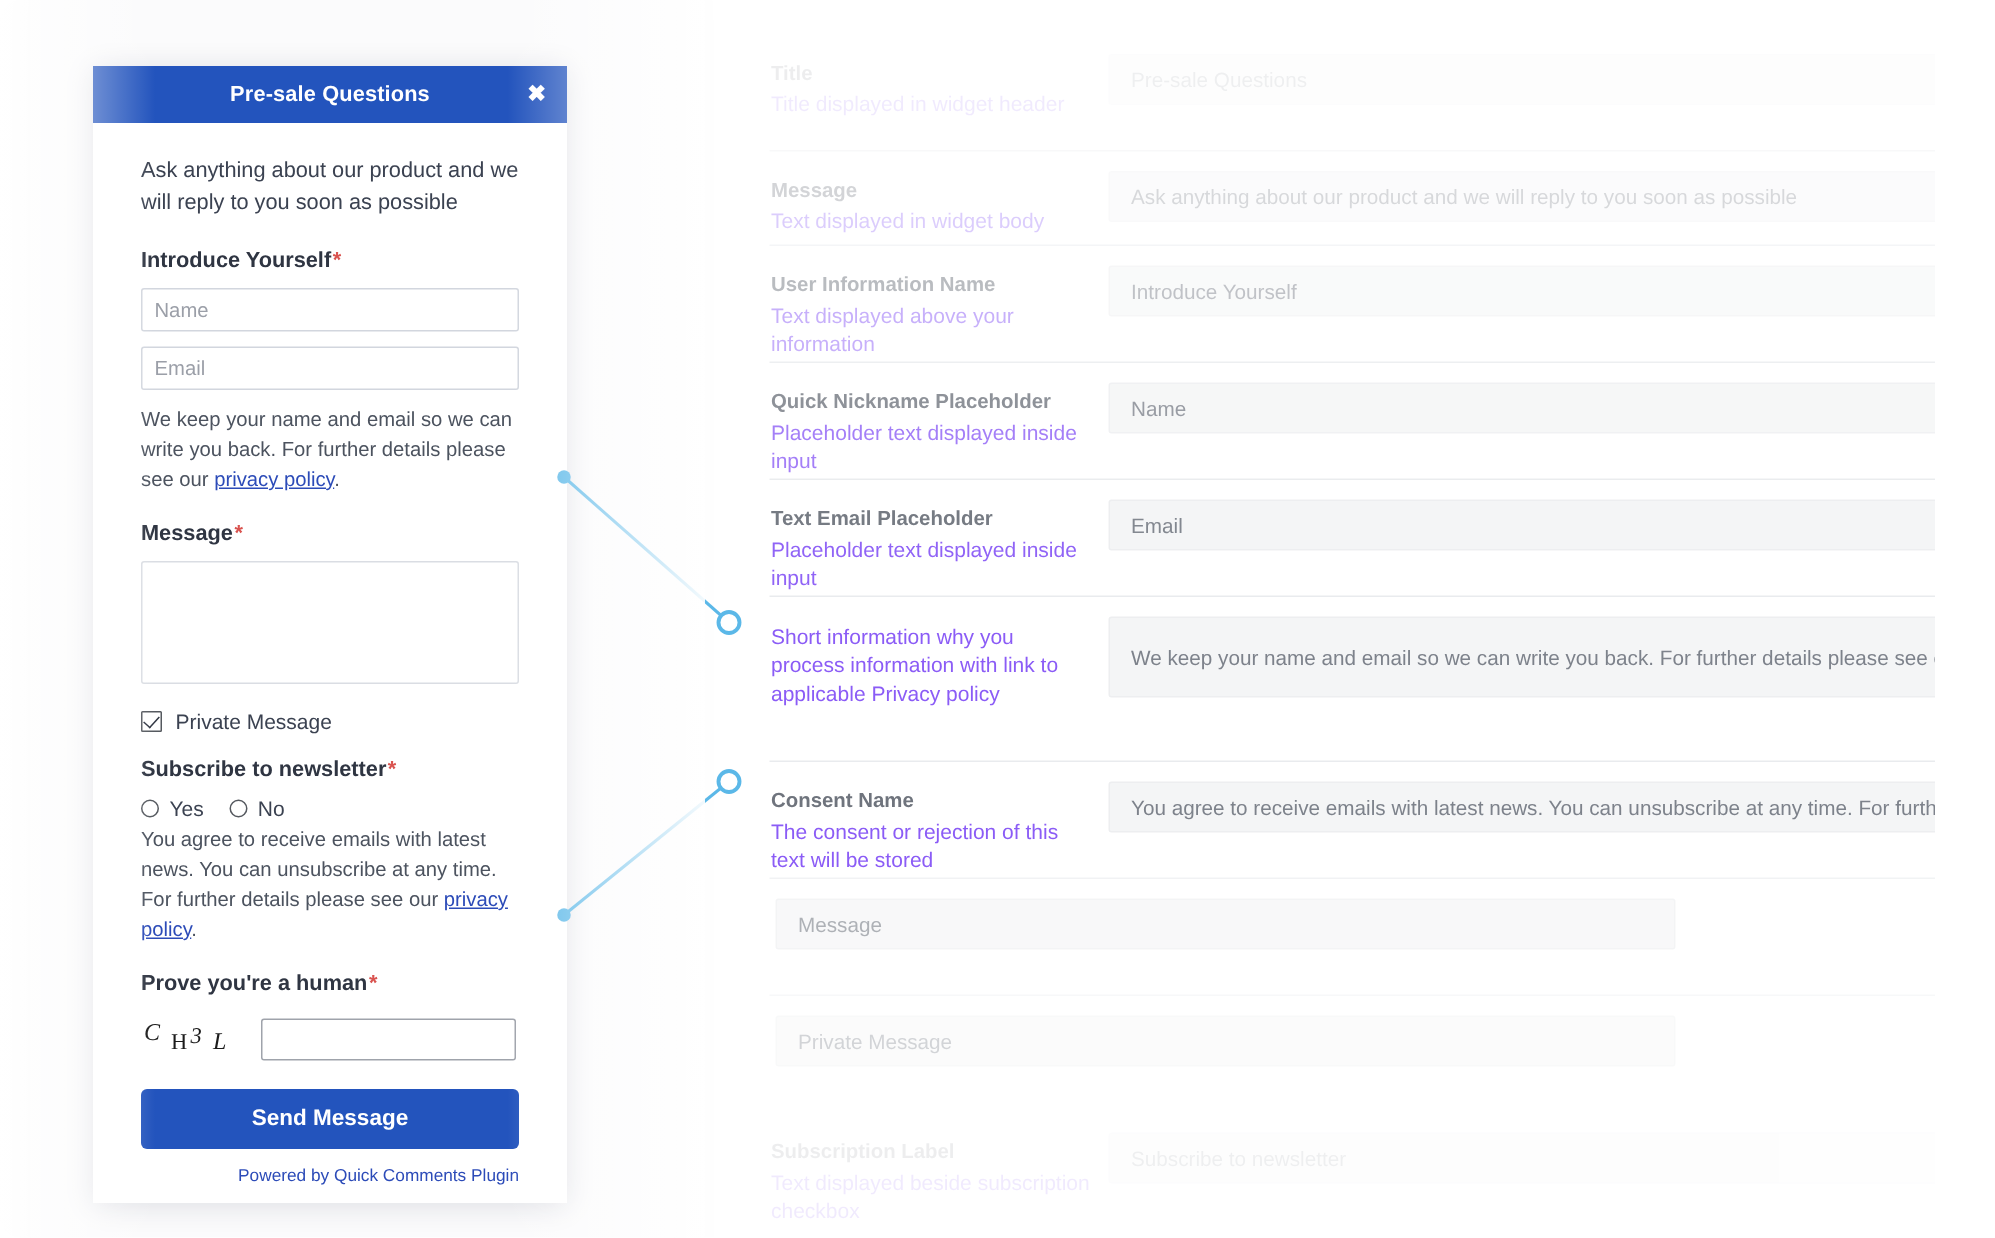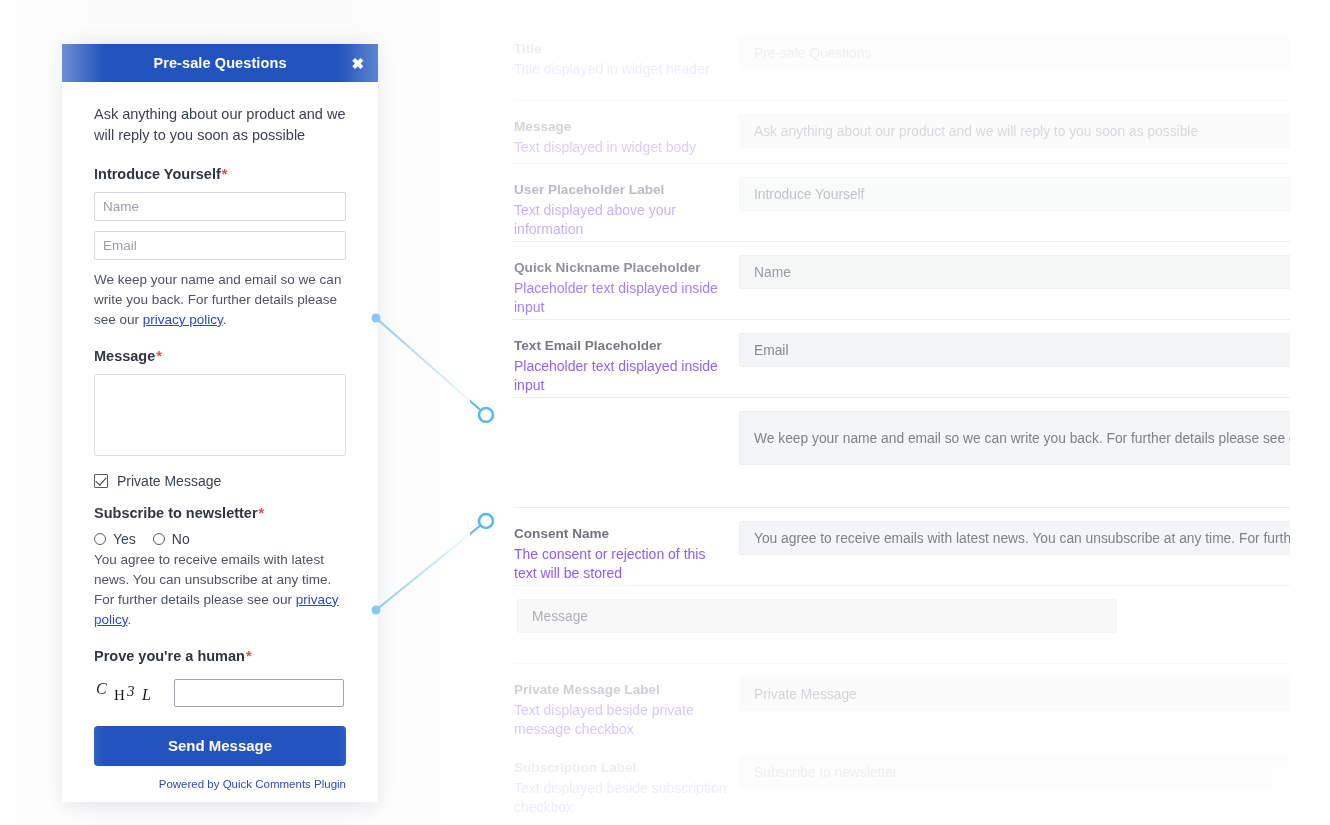--- a/index.html
+++ b/index.html
@@ -267,21 +267,21 @@
         <div class="divider"></div>
         <div class="row-left">
           <div class="row-title">Message</div>
           <div class="row-desc">Text displayed in widget body</div>
         </div>
         <div class="row-field">Ask anything about our product and we will reply to you soon as possible</div>
       </div>
       <div class="setting-row" style="top: 163px; opacity: 0.48;">
         <div class="divider"></div>
         <div class="row-left">
-          <div class="row-title">User Placeholder Label</div>
+          <div class="row-title">User Information Name</div>
           <div class="row-desc">Text displayed above your information</div>
         </div>
         <div class="row-field">Introduce Yourself</div>
       </div>
       <div class="setting-row" style="top: 241px; opacity: 0.78;">
         <div class="divider"></div>
         <div class="row-left">
           <div class="row-title">Quick Nickname Placeholder</div>
           <div class="row-desc">Placeholder text displayed inside input</div>
         </div>
@@ -291,41 +291,38 @@
         <div class="divider"></div>
         <div class="row-left">
           <div class="row-title">Text Email Placeholder</div>
           <div class="row-desc">Placeholder text displayed inside input</div>
         </div>
         <div class="row-field">Email</div>
       </div>
       <div class="setting-row" style="top: 397px; opacity: 1;">
         <div class="divider"></div>
         <div class="row-left">
+          <div class="row-desc">Short information why you process information with link to applicable Privacy policy</div>
         </div>
         <div class="row-field tall">We keep your name and email so we can write you back. For further details please see our &lt;a&gt;privacy policy&lt;/a&gt;.</div>
       </div>
       <div class="setting-row" style="top: 507px; opacity: 1;">
         <div class="divider"></div>
         <div class="row-left">
           <div class="row-title">Consent Name</div>
           <div class="row-desc">The consent or rejection of this text will be stored</div>
         </div>
         <div class="row-field">You agree to receive emails with latest news. You can unsubscribe at any time. For further details please see our &lt;a&gt;privacy policy&lt;/a&gt;.</div>
       </div>
       <div class="setting-row" style="top: 585px; opacity: 0.62;">
         <div class="divider"></div>
         <div class="row-field">Message</div>
       </div>
       <div class="setting-row" style="top: 663px; opacity: 0.34;">
         <div class="divider"></div>
-        <div class="row-left">
-          <div class="row-title">Private Message Label</div>
-          <div class="row-desc">Text displayed beside private message checkbox</div>
-        </div>
         <div class="row-field">Private Message</div>
       </div>
       <div class="setting-row" style="top: 741px; opacity: 0.12;">
         <div class="row-left">
           <div class="row-title">Subscription Label</div>
           <div class="row-desc">Text displayed beside subscription checkbox</div>
         </div>
         <div class="row-field">Subscribe to newsletter</div>
       </div>
     </div>

